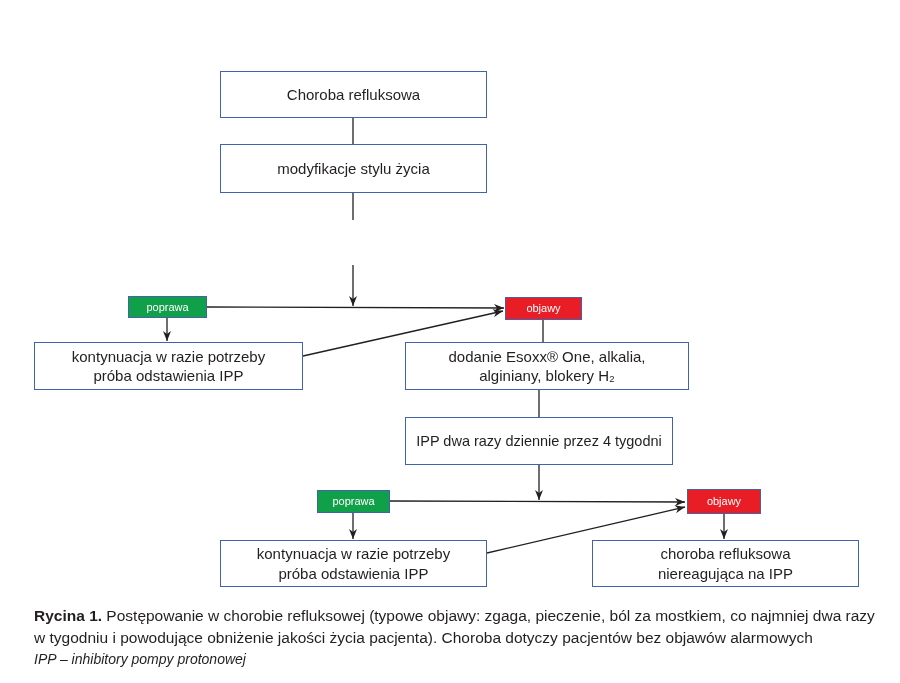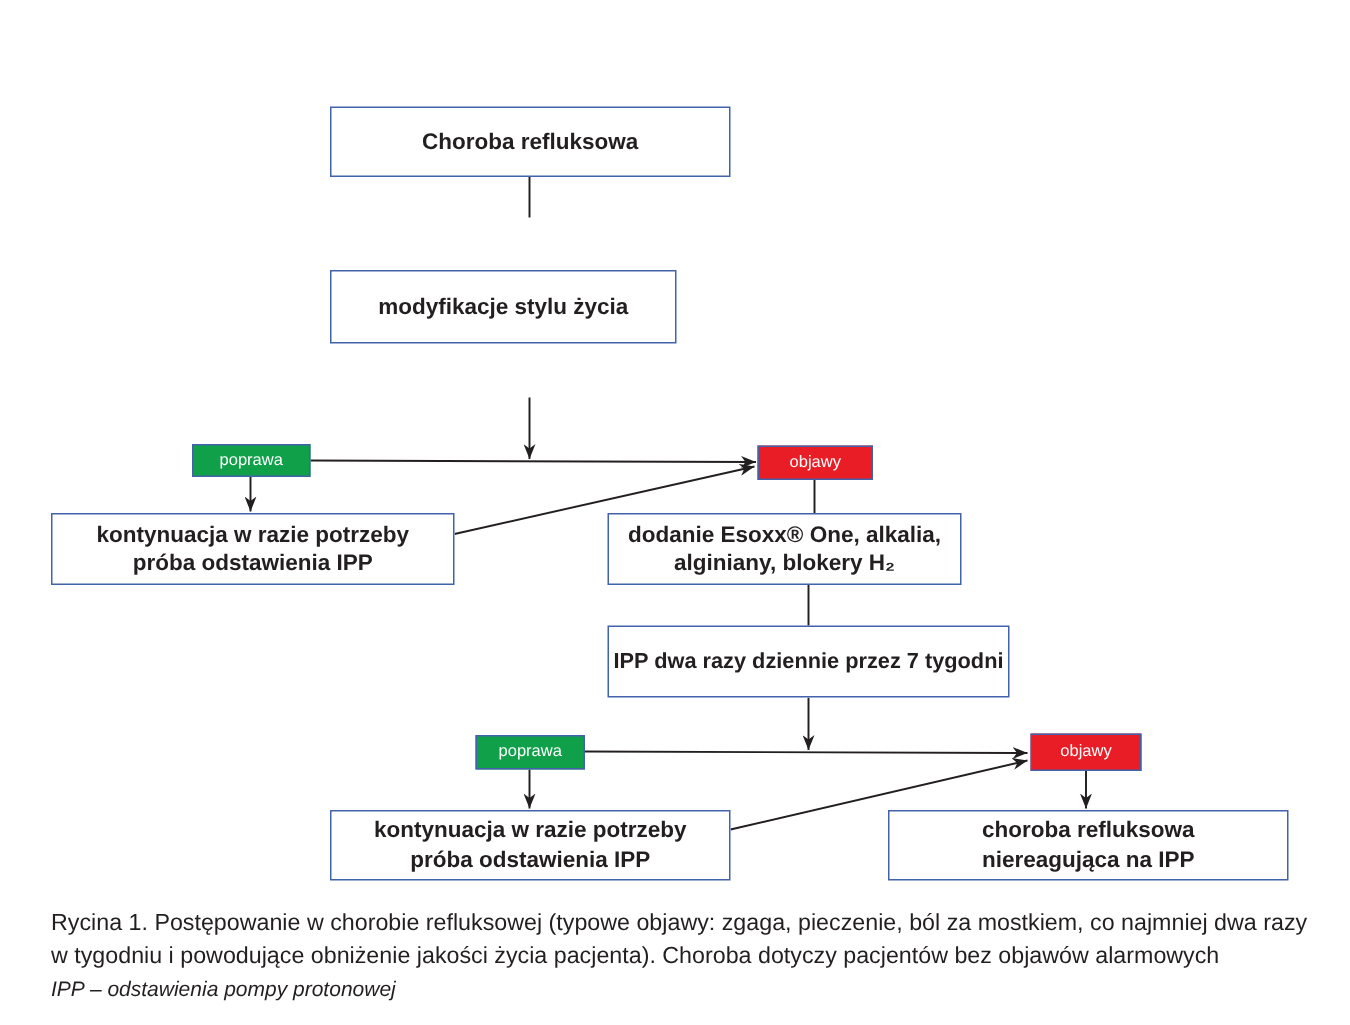--- a/index.html
+++ b/index.html
@@ -24,38 +24,37 @@
   .node{
     position:absolute;
     background:#ffffff;
     border:1.5px solid var(--box-border);
     display:flex;align-items:center;justify-content:center;
     text-align:center;
     font-size:15px;line-height:1.28;
     white-space:pre;
     box-sizing:border-box;
     color:var(--text);
-    font-weight:bold;
   }
   .tag{
     position:absolute;
     border:1.5px solid var(--box-border);
     display:flex;align-items:center;justify-content:center;
     font-size:11px;line-height:1;
     color:#ffffff;
     box-sizing:border-box;
     white-space:pre;
   }
   .tag.green{background:var(--green);}
   .tag.red{background:var(--red);}
   .caption{
     position:absolute;left:34px;top:605px;width:848px;
     font-size:15.5px;line-height:1.42;color:var(--text);
   }
-  .caption .bold{font-weight:normal;}
+  .caption .bold{font-weight:bold;}
   .footnote{
     position:absolute;left:34px;top:651px;width:848px;
     font-size:14px;font-style:italic;color:var(--text);
   }
 </style>
 </head>
 <body>
 
 <div class="page">
 
@@ -78,42 +77,42 @@
 
     <line x1="539" y1="465" x2="539" y2="500" marker-end="url(#arw)"></line>
     <line x1="390" y1="501" x2="685" y2="502" marker-end="url(#arw)"></line>
     <line x1="487" y1="553" x2="685" y2="507" marker-end="url(#arw)"></line>
     <line x1="353" y1="513" x2="353" y2="539" marker-end="url(#arw)"></line>
     <line x1="724" y1="514" x2="724" y2="539" marker-end="url(#arw)"></line>
   </svg>
 
   <div class="node" style="left:220px;top:71px;width:267px;height:47px;">Choroba refluksowa</div>
 
-  <div class="node" style="left:220px;top:144px;width:231px;height:49px;margin-top:36px;">modyfikacje stylu życia</div>
+  <div class="node" style="left:220px;top:144px;width:267px;height:49px;">modyfikacje stylu życia</div>
 
 
   <div class="tag green" style="left:128px;top:296px;width:79px;height:22px;">poprawa</div>
 
   <div class="tag red" style="left:505px;top:297px;width:77px;height:23px;">objawy</div>
 
   <div class="node" style="left:34px;top:342px;width:269px;height:48px;">kontynuacja w razie potrzeby
 próba odstawienia IPP</div>
 
-  <div class="node" style="left:405px;top:342px;width:236px;height:48px;">dodanie Esoxx® One, alkalia,
+  <div class="node" style="left:405px;top:342px;width:284px;height:48px;">dodanie Esoxx® One, alkalia,
 alginiany, blokery H₂</div>
 
-  <div class="node" style="left:405px;top:417px;width:268px;height:48px;font-size:14.5px;">IPP dwa razy dziennie przez 7 tygodni</div>
+  <div class="node" style="left:405px;top:417px;width:268px;height:48px;font-size:14.5px;">IPP dwa razy dziennie przez 4 tygodni</div>
 
   <div class="tag green" style="left:317px;top:490px;width:73px;height:23px;">poprawa</div>
 
   <div class="tag red" style="left:687px;top:489px;width:74px;height:25px;">objawy</div>
 
   <div class="node" style="left:220px;top:540px;width:267px;height:47px;">kontynuacja w razie potrzeby
 próba odstawienia IPP</div>
 
   <div class="node" style="left:592px;top:540px;width:267px;height:47px;">choroba refluksowa
 niereagująca na IPP</div>
 
   <div class="caption"><span class="bold">Rycina 1.</span><span> Postępowanie w chorobie refluksowej (typowe objawy: zgaga, pieczenie, ból za mostkiem, co najmniej dwa razy w tygodniu i powodujące obniżenie jakości życia pacjenta). Choroba dotyczy pacjentów bez objawów alarmowych</span></div>
 
-  <div class="footnote">IPP – odstawienia pompy protonowej</div>
+  <div class="footnote">IPP – inhibitory pompy protonowej</div>
 
 </div>
 
 </body></html>

